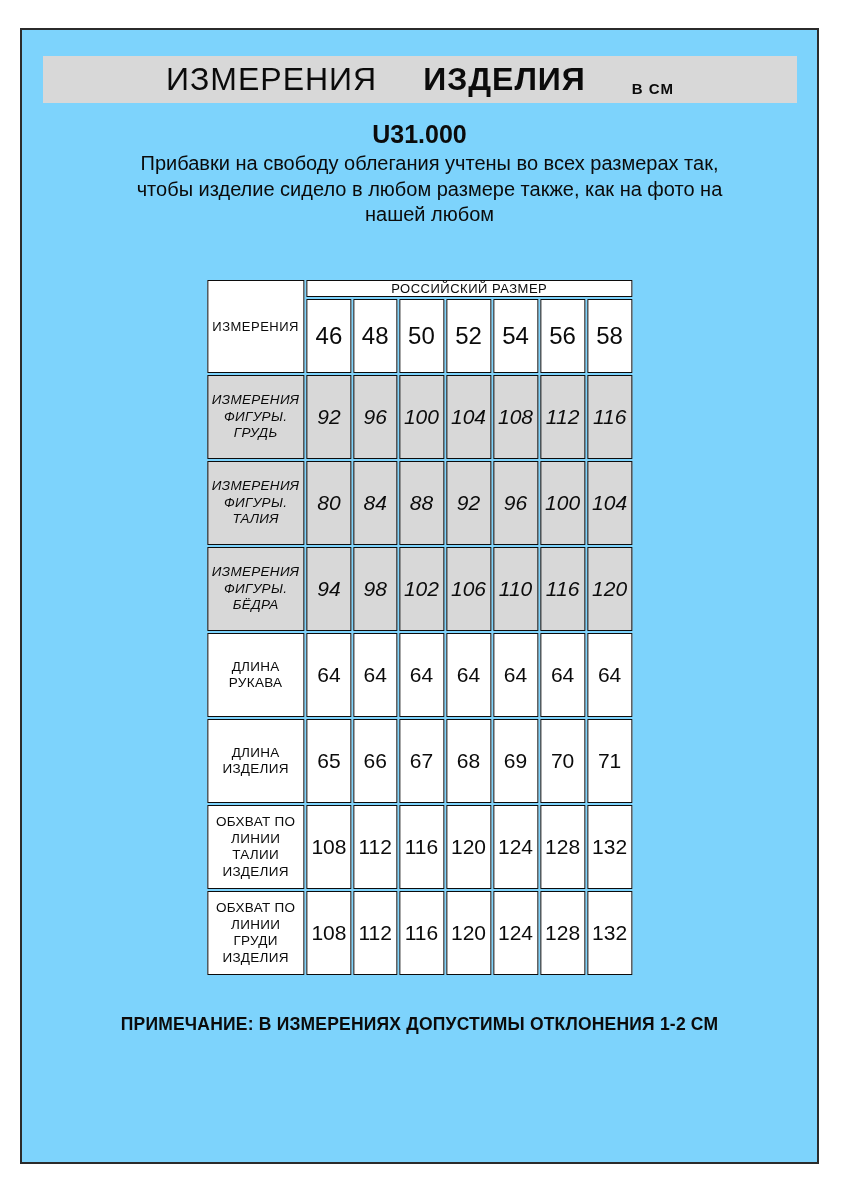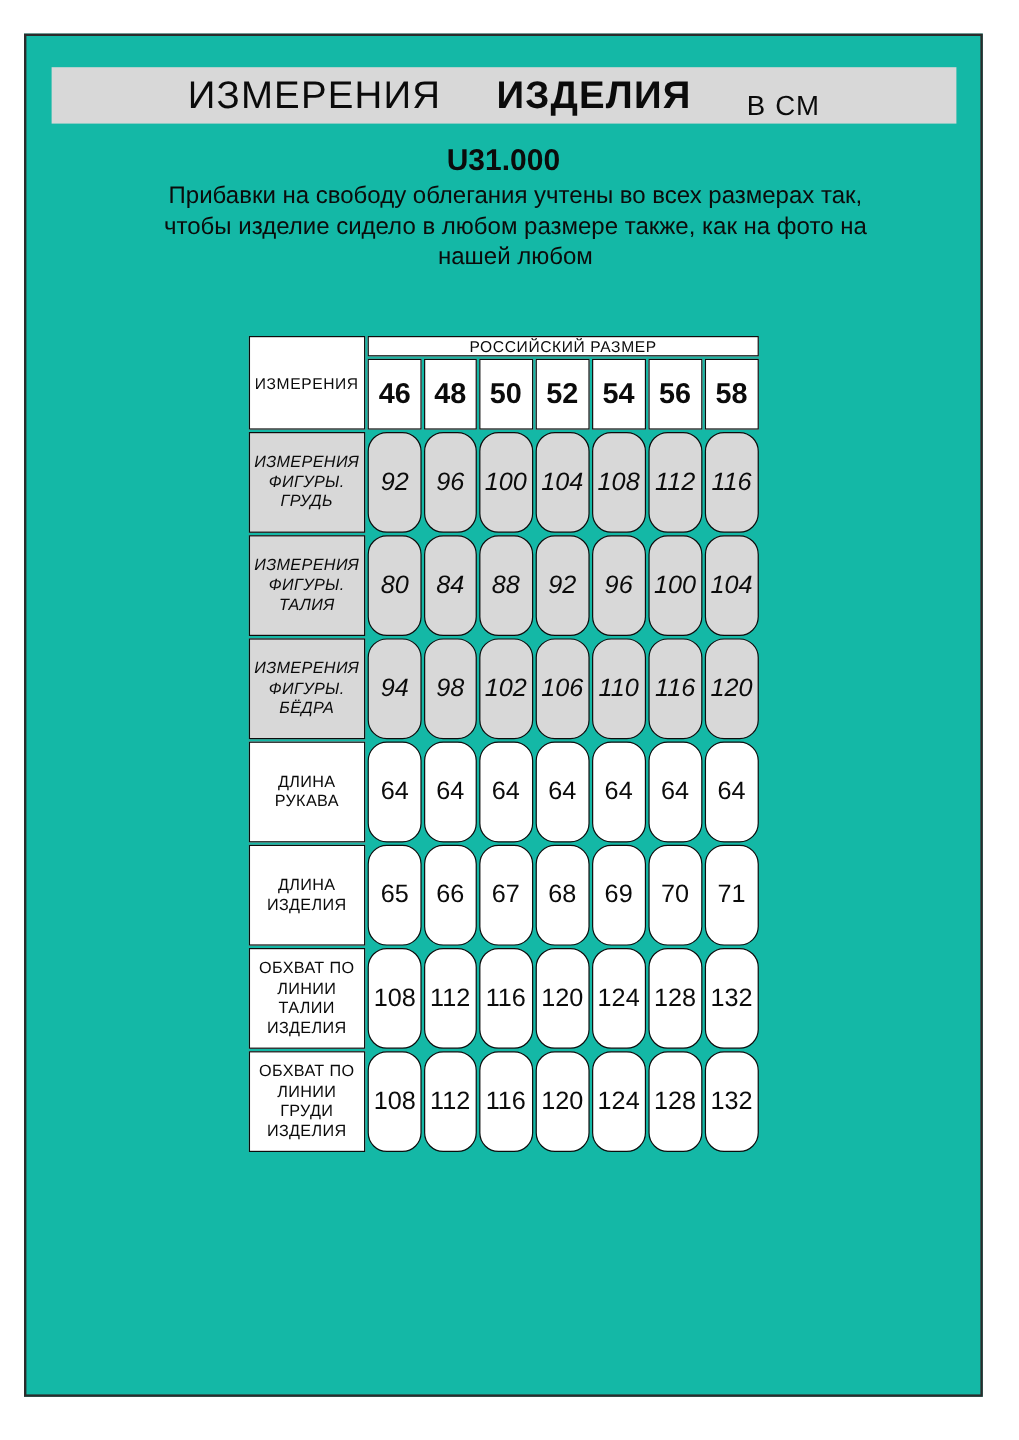--- a/index.html
+++ b/index.html
@@ -8,36 +8,36 @@
     background: #ffffff;
     font-family: "Liberation Sans", "DejaVu Sans", sans-serif;
     color: #0b0b0b;
     overflow: hidden;
   }
   .sheet {
     position: absolute;
     left: 20px; top: 28px;
     width: 799px; height: 1136px;
     border: 2px solid #2b2b2b;
-    background: #14b8a6;
+    background: #7dd3fc;
   }
   .title-bar {
     position: absolute;
     left: 21px; top: 26px;
     width: 754px; height: 47px;
     background: #d8d8d8;
     display: flex;
     align-items: center;
     justify-content: center;
     gap: 46px;
     white-space: nowrap;
   }
   .title-main   { font-size: 32px; font-weight: 400; letter-spacing: 1px; }
   .title-strong { font-size: 32px; font-weight: 700; letter-spacing: 1px; }
-  .title-unit   { font-size: 23px; font-weight: 400; letter-spacing: 1px; position: relative; top: 2px; margin-top: 14px; }
+  .title-unit   { font-size: 15px; font-weight: 700; letter-spacing: 1px; position: relative; top: 2px; margin-top: 14px; }
 
   .article-code {
     position: absolute;
     left: 0; right: 0; top: 90px;
     text-align: center;
     font-size: 25px;
     font-weight: 700;
   }
   .description {
     position: absolute;
@@ -62,25 +62,25 @@
     background: #ffffff;
     text-align: center;
     vertical-align: middle;
     font-weight: 400;
     padding: 0 4px;
   }
   .col-label { width: 124px; }
   .col-size  { width: 63px;  }
 
   .r-group th { height: 16px; font-size: 13px; letter-spacing: 0.5px; }
-  .r-sizes th { height: 59px; font-size: 24px; font-weight: 700; }
+  .r-sizes th { height: 74px; font-size: 24px; font-weight: 400; }
   .corner-cell { font-size: 14px; letter-spacing: 0.5px; }
   .r-data th, .r-data td { height: 84px; }
   .r-data th { font-size: 13.5px; line-height: 16.5px; letter-spacing: 0.3px; }
-  .r-data td { font-size: 21px; border-radius: 16px; }
+  .r-data td { font-size: 21px; }
   .r-data.gray th, .r-data.gray td {
     background: #d8d8d8;
     font-style: italic;
   }
 
   .footnote {
     position: absolute;
     left: 0; right: 0; top: 984px;
     text-align: center;
     font-size: 17.5px;
@@ -199,14 +199,15 @@
         <td>112</td>
         <td>116</td>
         <td>120</td>
         <td>124</td>
         <td>128</td>
         <td>132</td>
       </tr>
     </tbody>
   </table>
 
+  <div class="footnote">ПРИМЕЧАНИЕ: В ИЗМЕРЕНИЯХ ДОПУСТИМЫ ОТКЛОНЕНИЯ 1-2 СМ</div>
 
 </div>
 
 </body></html>

